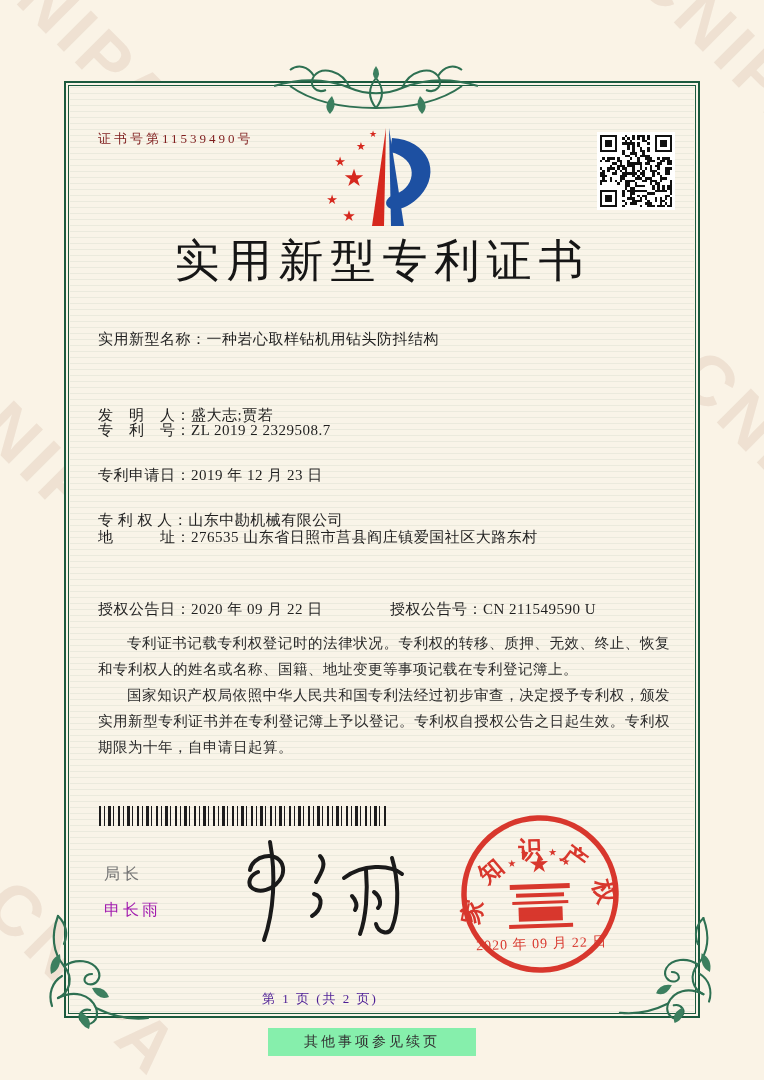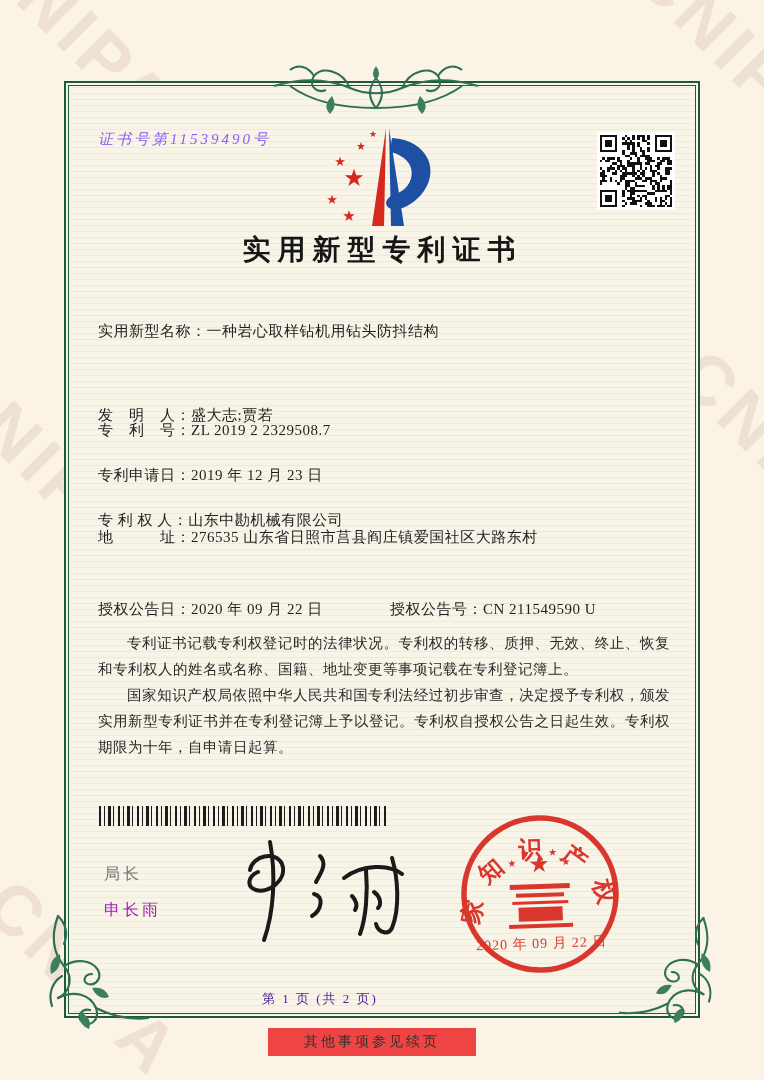--- a/index.html
+++ b/index.html
@@ -11,44 +11,44 @@
       white-space:nowrap;pointer-events:none;z-index:1;}
   
   .cert{position:absolute;left:64px;top:81px;width:632px;height:933px;border:2.5px solid #1b5a3e;
         background:#f9f4e8;z-index:2;}
   .cert::before{content:"";position:absolute;inset:2px;border:1px solid #1b5a3e;pointer-events:none;}
   .cert::after{content:"";position:absolute;inset:4px;
         background:repeating-linear-gradient(0deg,rgba(140,165,145,0.13) 0 1px,transparent 1px 6px);
         pointer-events:none;}
   
   .content{position:absolute;inset:0;z-index:5;}
-  .cert-number{position:absolute;left:98px;top:130px;font-size:15px;letter-spacing:3px;color:#8b5cf6;font-style:italic;}
+  .cert-number{position:absolute;left:98px;top:130px;font-size:13px;letter-spacing:3px;color:#7f1d1d;}
   .logo{position:absolute;left:320px;top:124px;width:126px;height:108px;}
   .qr{position:absolute;left:597px;top:132px;width:78px;height:78px;background:#fff;padding:3px;box-sizing:border-box;}
   .qr svg{width:100%;height:100%;display:block;}
-  .title{position:absolute;left:65px;top:231px;width:635px;text-align:center;font-size:28px;
-         font-weight:700;letter-spacing:7px;color:#161616;}
+  .title{position:absolute;left:65px;top:231px;width:635px;text-align:center;font-size:45px;
+         font-weight:400;letter-spacing:7px;color:#161616;}
   .row{position:absolute;left:98px;font-size:15px;color:#1f1f1f;letter-spacing:0.5px;white-space:nowrap;}
   .row .pair2{position:absolute;left:292px;}
-  .row1{top:322px;}.row2{top:375px;margin-top:31px;}.row3{top:421px;}.row4{top:466px;}
+  .row1{top:330px;}.row2{top:375px;margin-top:31px;}.row3{top:421px;}.row4{top:466px;}
   .row5{top:511px;}.row6{top:528px;}.row7{top:600px;}
   .body-text{position:absolute;left:98px;top:630px;width:572px;font-size:14.5px;line-height:26px;
              color:#2a2a2a;text-align:justify;}
   .body-text p{margin:0;text-indent:2em;letter-spacing:0.5px;}
   .barcode{position:absolute;left:99px;top:806px;width:287px;height:20px;
      background:repeating-linear-gradient(90deg,#1c1c1c 0 2px,transparent 2px 5px,#1c1c1c 5px 6px,
      transparent 6px 9px,#1c1c1c 9px 12px,transparent 12px 14px,#1c1c1c 14px 15px,transparent 15px 19px);}
   .signer-title{position:absolute;left:104px;top:864px;font-size:16px;letter-spacing:3px;color:#737373;}
   .signer-name{position:absolute;left:104px;top:900px;font-size:16px;letter-spacing:3px;color:#a21caf;}
   .signature{position:absolute;left:216px;top:834px;width:200px;height:110px;}
   .seal{position:absolute;left:430px;top:784px;width:220px;height:220px;opacity:0.92;transform:rotate(-2deg);}
   .seal text{font-family:"Liberation Serif","DejaVu Serif",serif;}
   .page-info{position:absolute;left:65px;top:990px;width:510px;text-align:center;font-size:13px;
              letter-spacing:2px;color:#4c1d95;}
-  .footer-note{position:absolute;left:372px;top:1028px;transform:translateX(-50%);background:#ef4444;
+  .footer-note{position:absolute;left:372px;top:1028px;transform:translateX(-50%);background:#86efac;
                padding:5px 36px;font-size:14px;letter-spacing:3px;color:#333;z-index:6;white-space:nowrap;}
   .ornament{position:absolute;z-index:7;pointer-events:none;}
   .orn-top{left:270px;top:48px;width:212px;height:72px;}
   .orn-bl{left:38px;top:912px;width:112px;height:122px;}
   .orn-br{left:618px;top:908px;width:104px;height:126px;transform:scaleX(-1);}
 </style>
 </head>
 <body>
 
 <div class="page">

